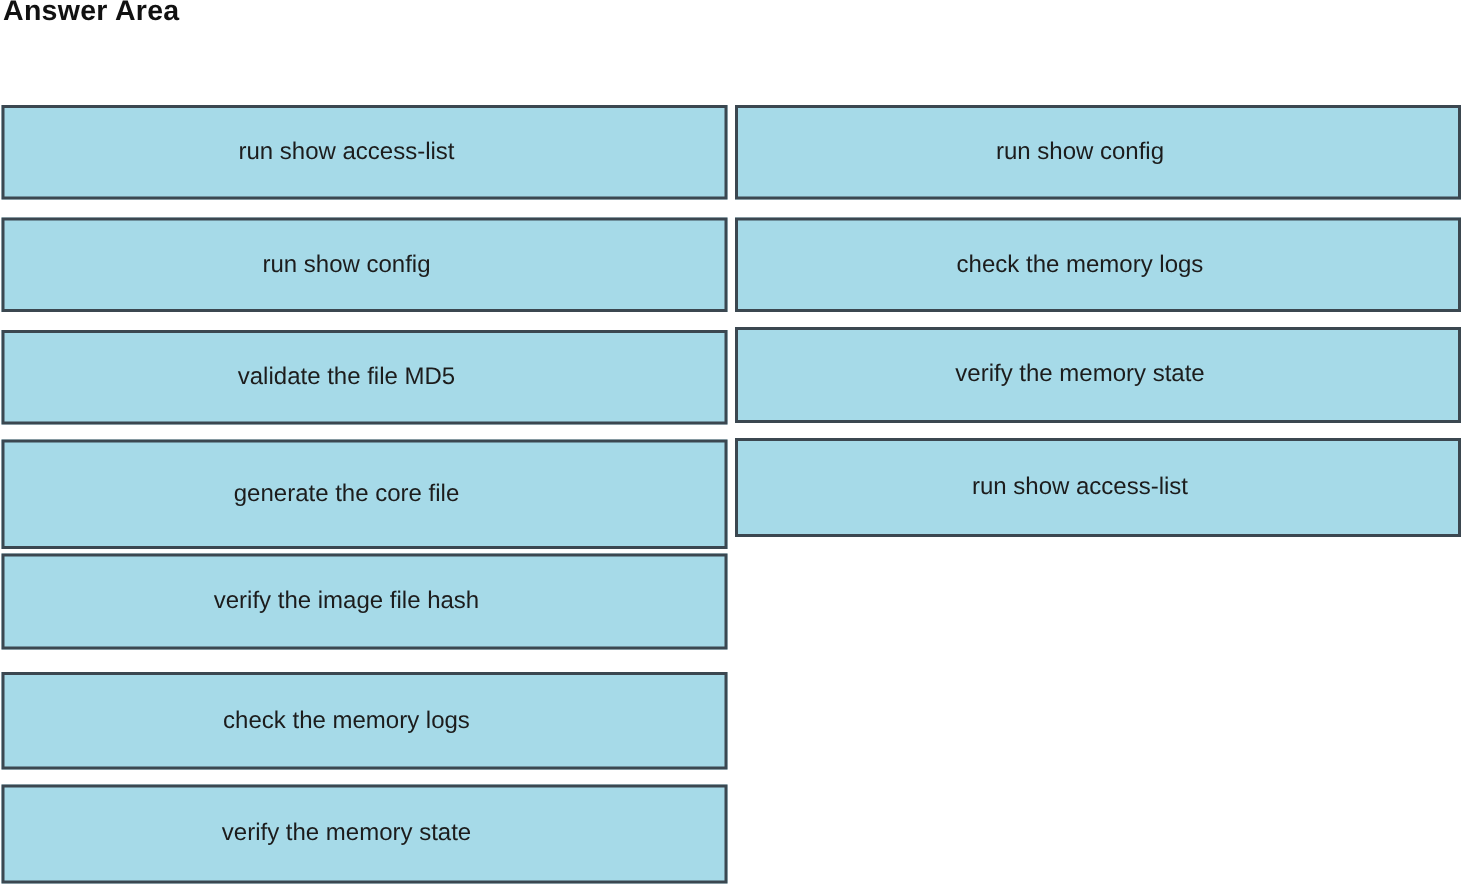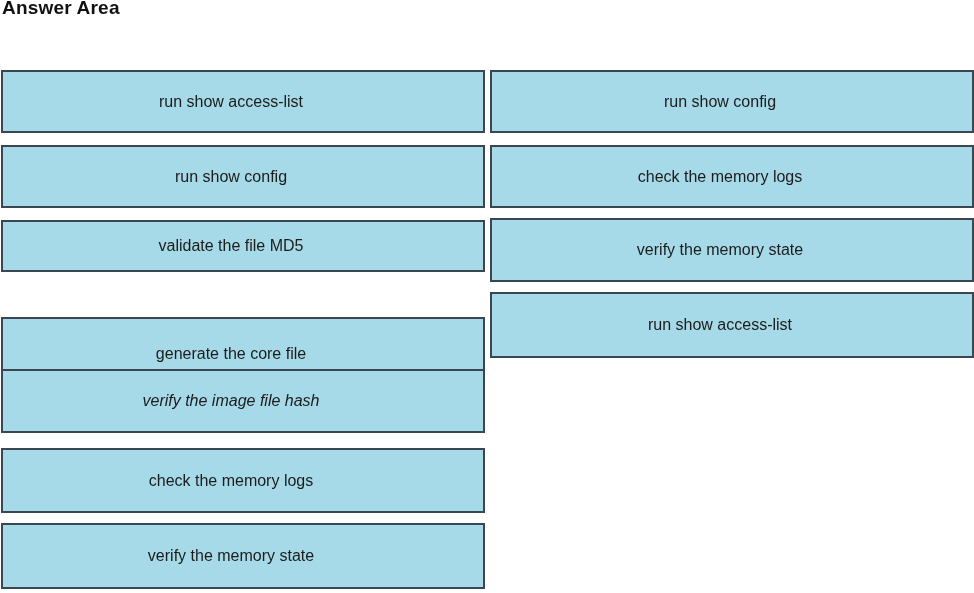--- a/index.html
+++ b/index.html
@@ -39,23 +39,23 @@
     font-size: 16px;
     color: var(--text-color, #1c1c1c);
     white-space: nowrap;
     transform: translateX(-12px);
   }
   
   .col-left  { left: 1px;   width: 484px; }
   .col-right { left: 490px; width: 484px; }
   .l1 { top: 70px;  height: 63px; }
   .l2 { top: 145px; height: 63px; }
-  .l3 { top: 220px; height: 52px; justify-content: center; }
-  .l4 { top: 293px; height: 73px; margin-top: 24px; }
-  .l5 { top: 369px; height: 64px; font-style: italic; }
+  .l3 { top: 220px; height: 63px; justify-content: center; }
+  .l4 { top: 293px; height: 73px; }
+  .l5 { top: 369px; height: 64px; }
   .l6 { top: 448px; height: 65px; }
   .l7 { top: 523px; height: 66px; }
   .r1 { top: 70px;  height: 63px; }
   .r2 { top: 145px; height: 63px; }
   .r3 { top: 218px; height: 64px; }
   .r4 { top: 292px; height: 66px; }
 </style>
 </head>
 <body>
 

